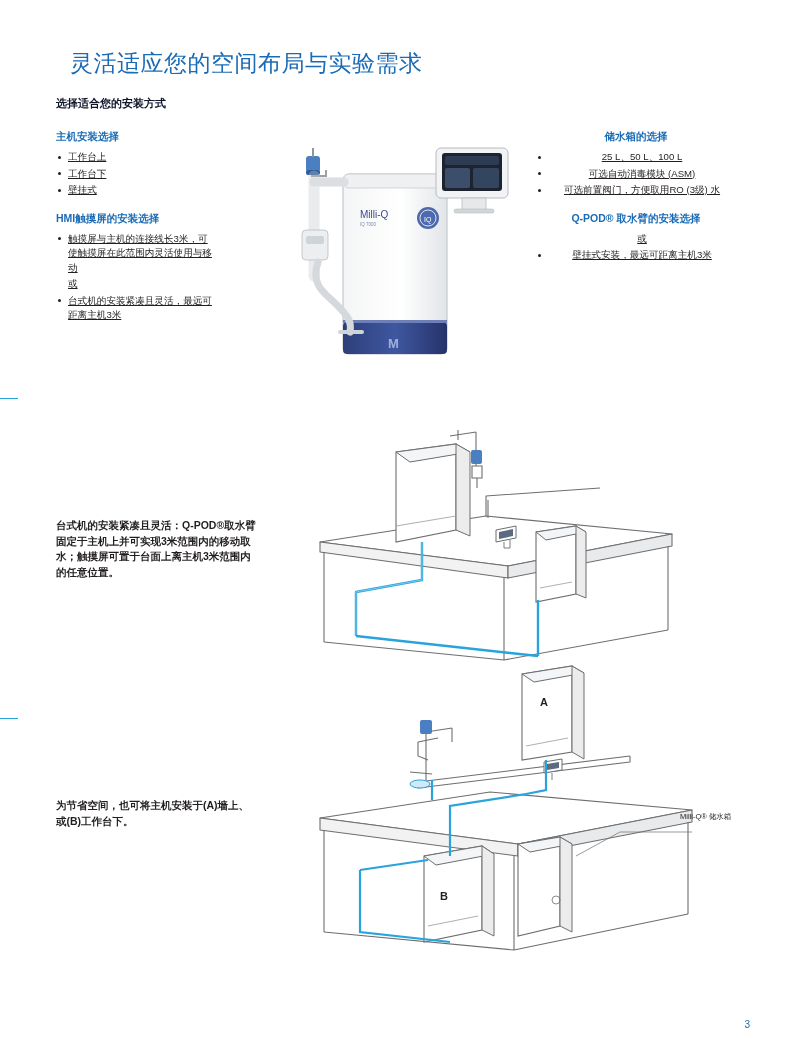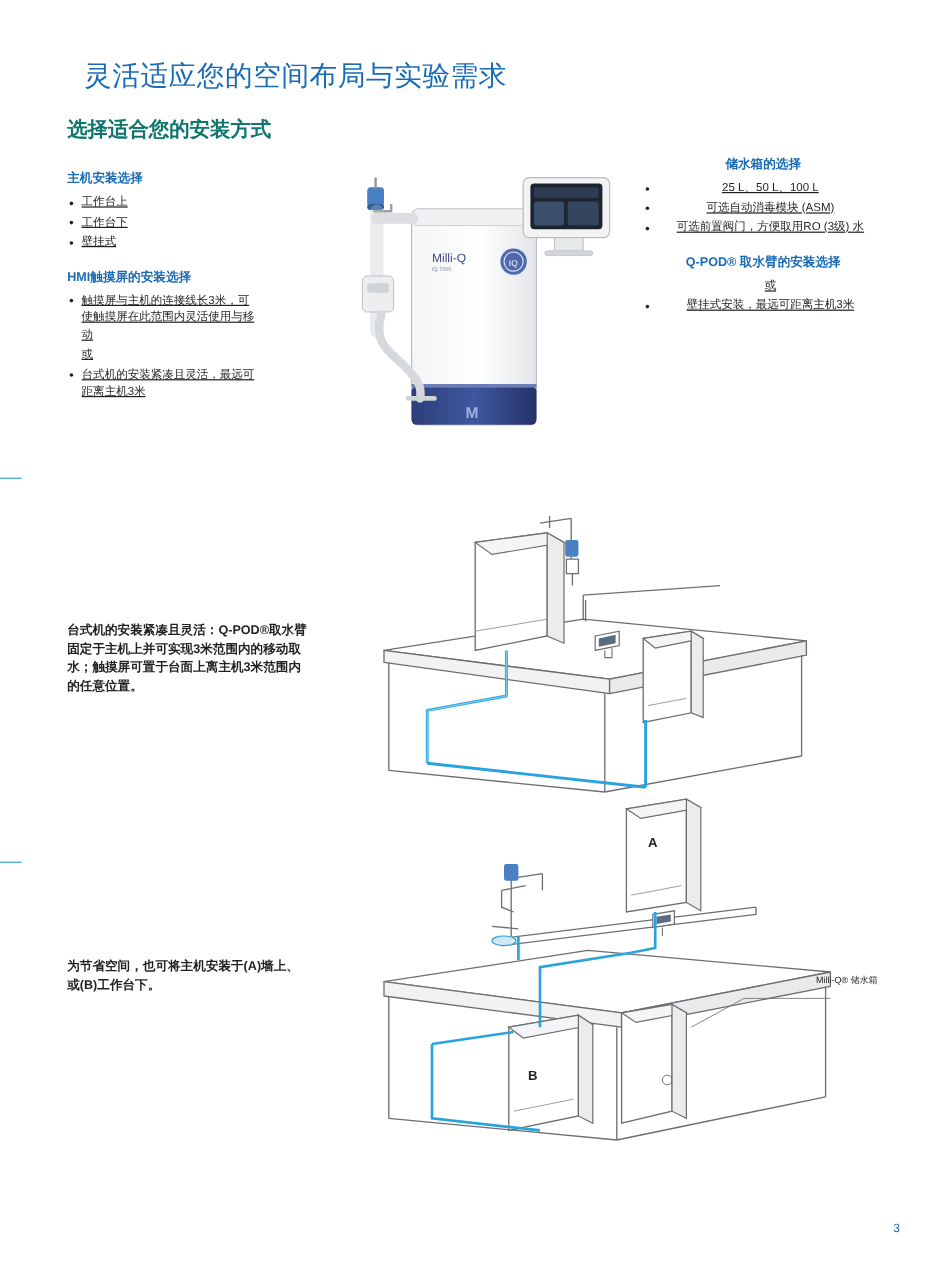--- a/index.html
+++ b/index.html
@@ -30,23 +30,23 @@
     font-size: 23px;
     font-weight: normal;
     color: #1a6bb5;
     letter-spacing: 0.5px;
     margin-left: 14px;
   }
   .sub-title {
     position: absolute;
     left: 56px;
     top: 96px;
-    font-size: 17px;
+    font-size: 11px;
     font-weight: bold;
-    color: #0f766e;
+    color: #0f172a;
   }
 
   
   .col-head {
     font-size: 10.5px;
     font-weight: bold;
     color: #1a6bb5;
     margin-bottom: 6px;
   }
   ul.bullets {
@@ -76,21 +76,21 @@
   ul.bullets li.nobullet::before {
     display: none;
   }
   ul.bullets li.nobullet {
     padding-left: 12px;
   }
 
   .left-col {
     position: absolute;
     left: 56px;
-    top: 142px;
+    top: 130px;
     width: 160px;
   }
   .right-col {
     position: absolute;
     left: 536px;
     top: 130px;
     width: 200px;
     text-align: center;
   }
 

